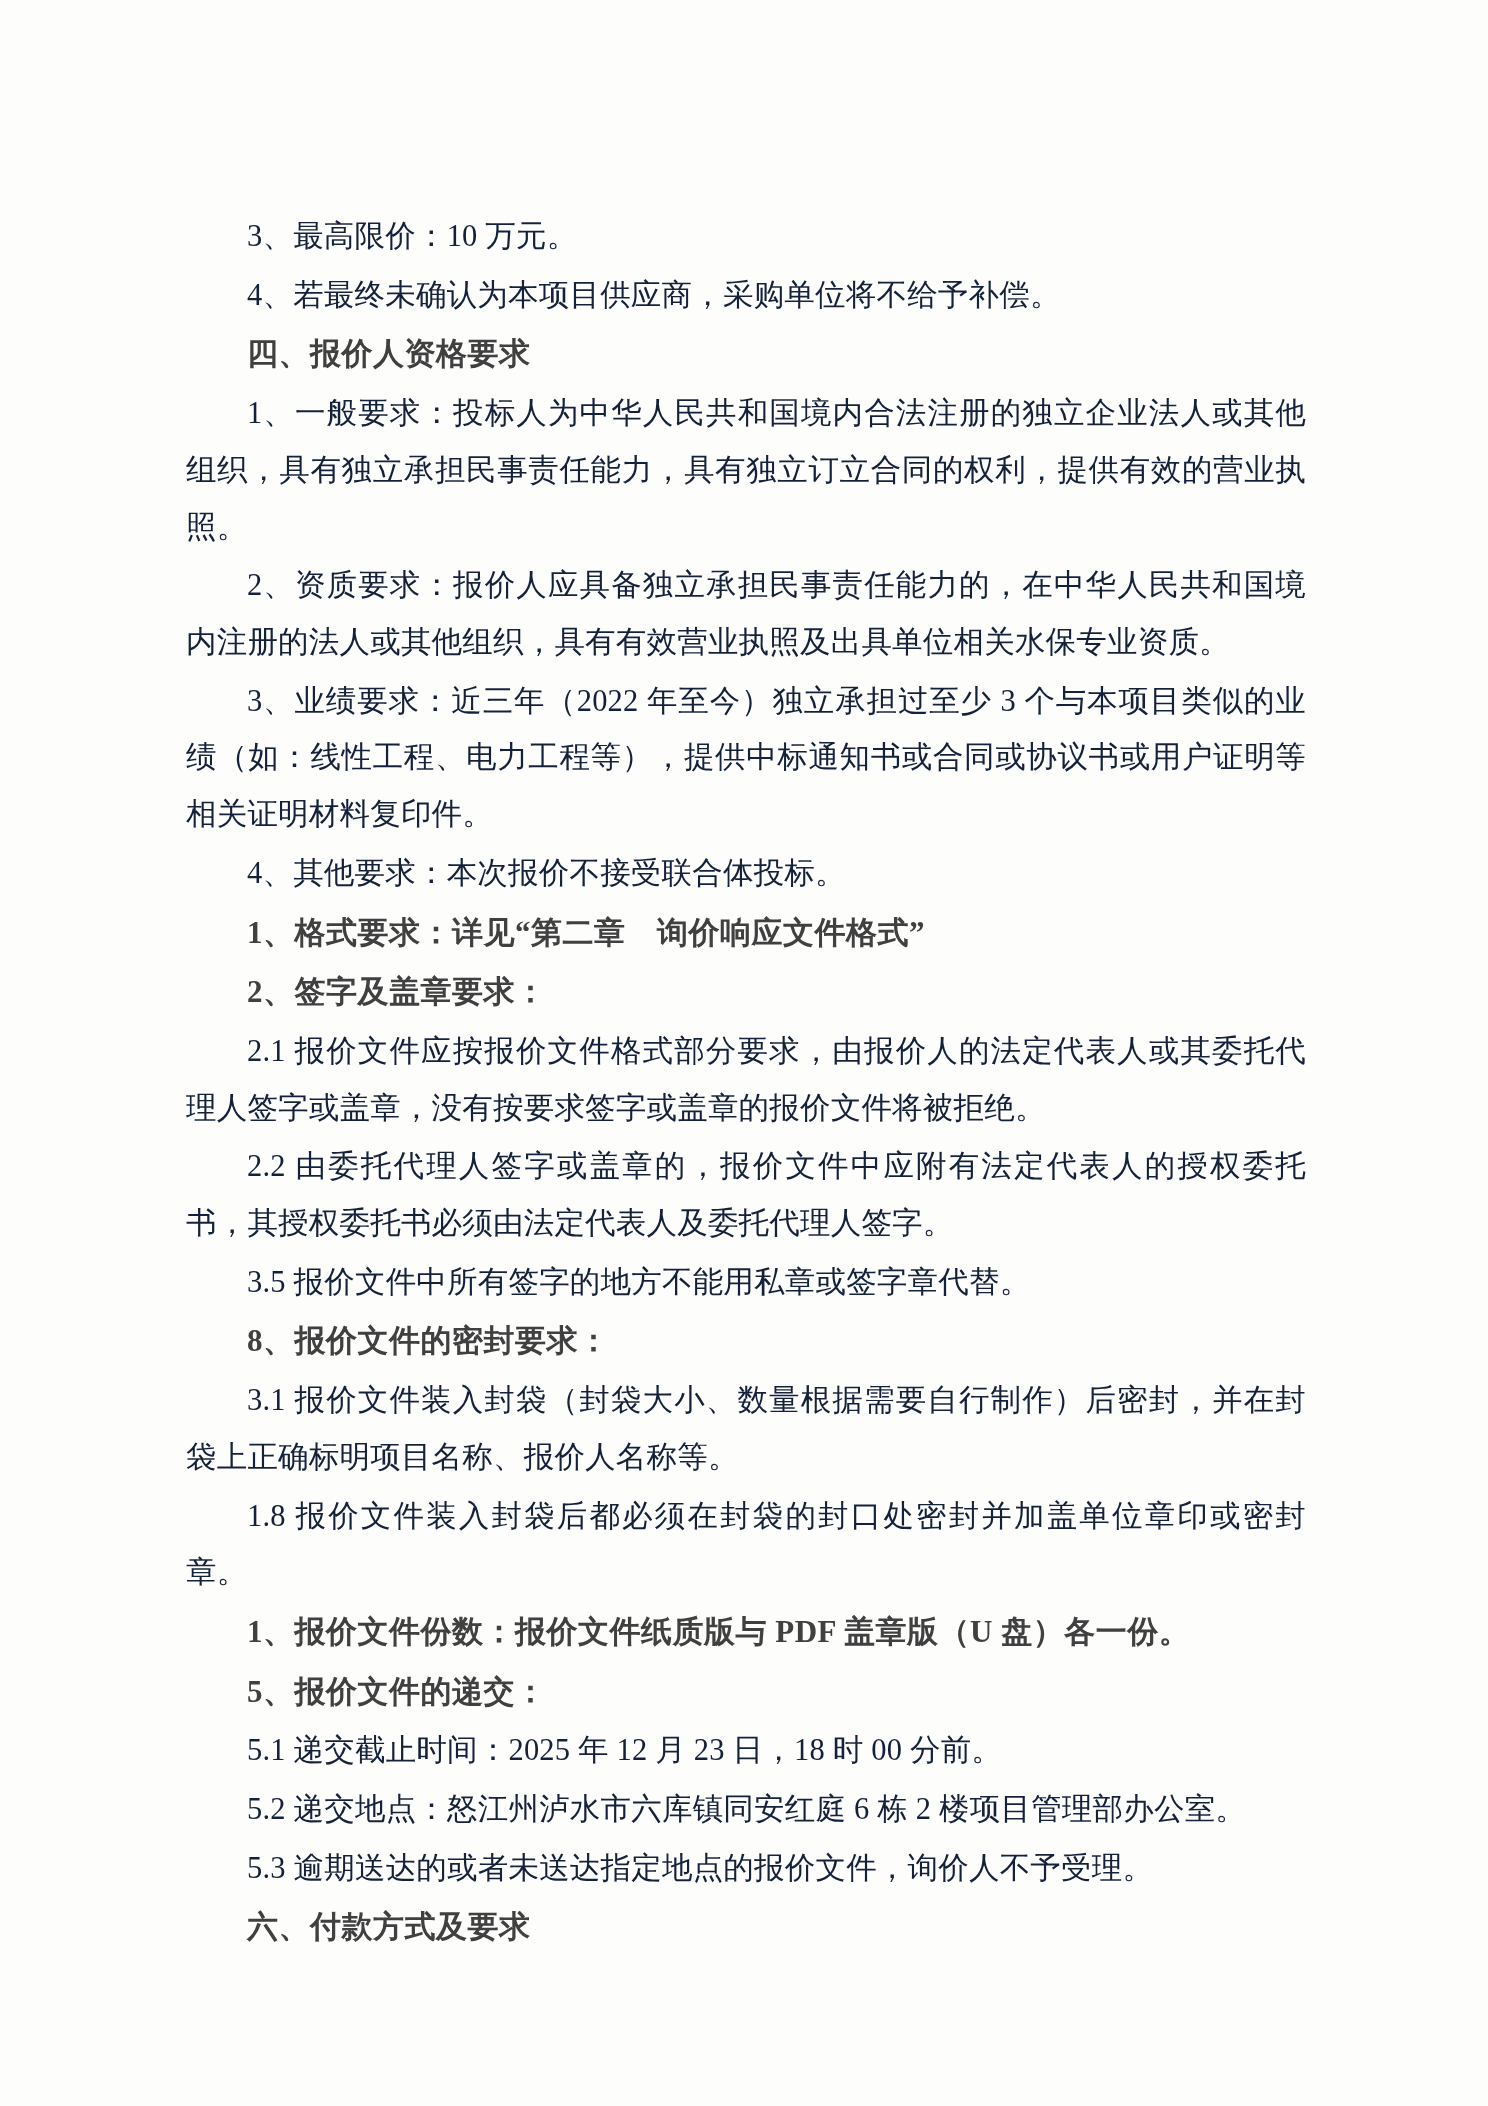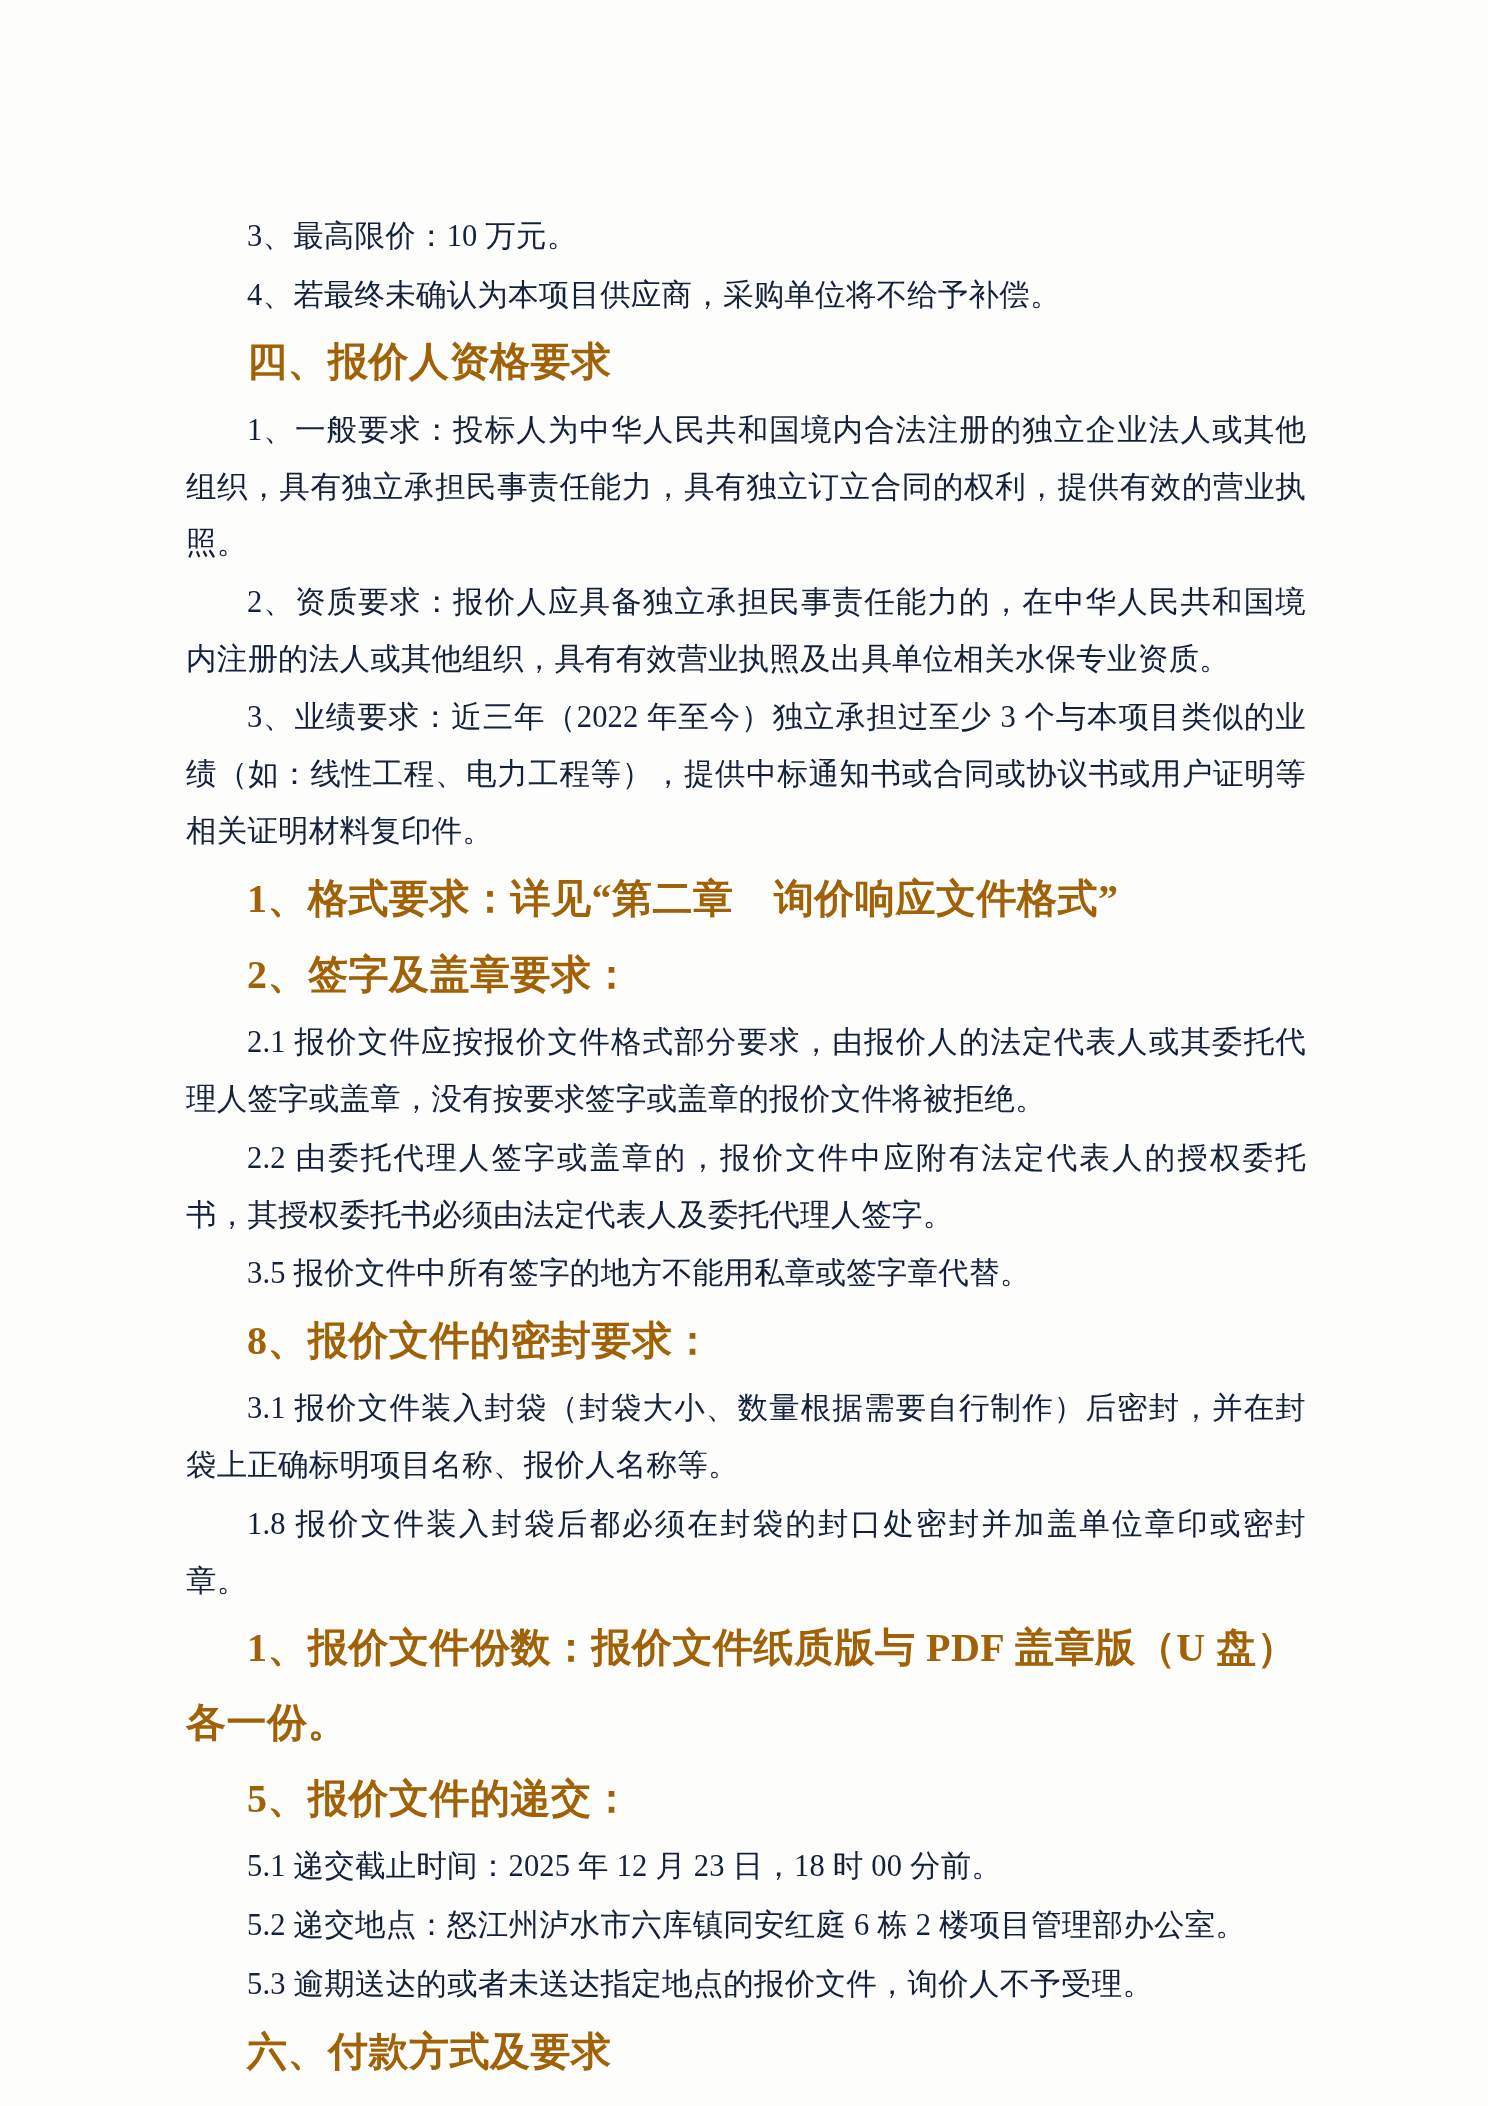--- a/index.html
+++ b/index.html
@@ -35,26 +35,26 @@
     text-align: justify;
     text-justify: inter-ideograph;
     margin: 0 0 2px 0;
     color: #14213a;
     letter-spacing: 0.2px;
   }
   .indent {
     text-indent: 61px;
   }
   .heading {
-    font-size: 40px;
+    font-size: 31px;
     font-weight: bold;
     line-height: 1.86;
     margin: 0 0 2px 0;
     text-indent: 61px;
-    color: #a16207;
+    color: #404040;
     letter-spacing: 0.5px;
   }
 </style>
 </head>
 <body>
 
 <div class="page">
   <div class="content">
 
     <p class="para indent">3、最高限价：10 万元。</p>
@@ -62,20 +62,21 @@
     <p class="para indent">4、若最终未确认为本项目供应商，采购单位将不给予补偿。</p>
 
     <p class="heading">四、报价人资格要求</p>
 
     <p class="para indent">1、一般要求：投标人为中华人民共和国境内合法注册的独立企业法人或其他组织，具有独立承担民事责任能力，具有独立订立合同的权利，提供有效的营业执照。</p>
 
     <p class="para indent">2、资质要求：报价人应具备独立承担民事责任能力的，在中华人民共和国境内注册的法人或其他组织，具有有效营业执照及出具单位相关水保专业资质。</p>
 
     <p class="para indent">3、业绩要求：近三年（2022 年至今）独立承担过至少 3 个与本项目类似的业绩（如：线性工程、电力工程等），提供中标通知书或合同或协议书或用户证明等相关证明材料复印件。</p>
 
+    <p class="para indent">4、其他要求：本次报价不接受联合体投标。</p>
 
 
     <p class="heading">1、格式要求：详见“第二章　询价响应文件格式”</p>
 
     <p class="heading">2、签字及盖章要求：</p>
 
     <p class="para indent">2.1 报价文件应按报价文件格式部分要求，由报价人的法定代表人或其委托代理人签字或盖章，没有按要求签字或盖章的报价文件将被拒绝。</p>
 
     <p class="para indent">2.2 由委托代理人签字或盖章的，报价文件中应附有法定代表人的授权委托书，其授权委托书必须由法定代表人及委托代理人签字。</p>
 

